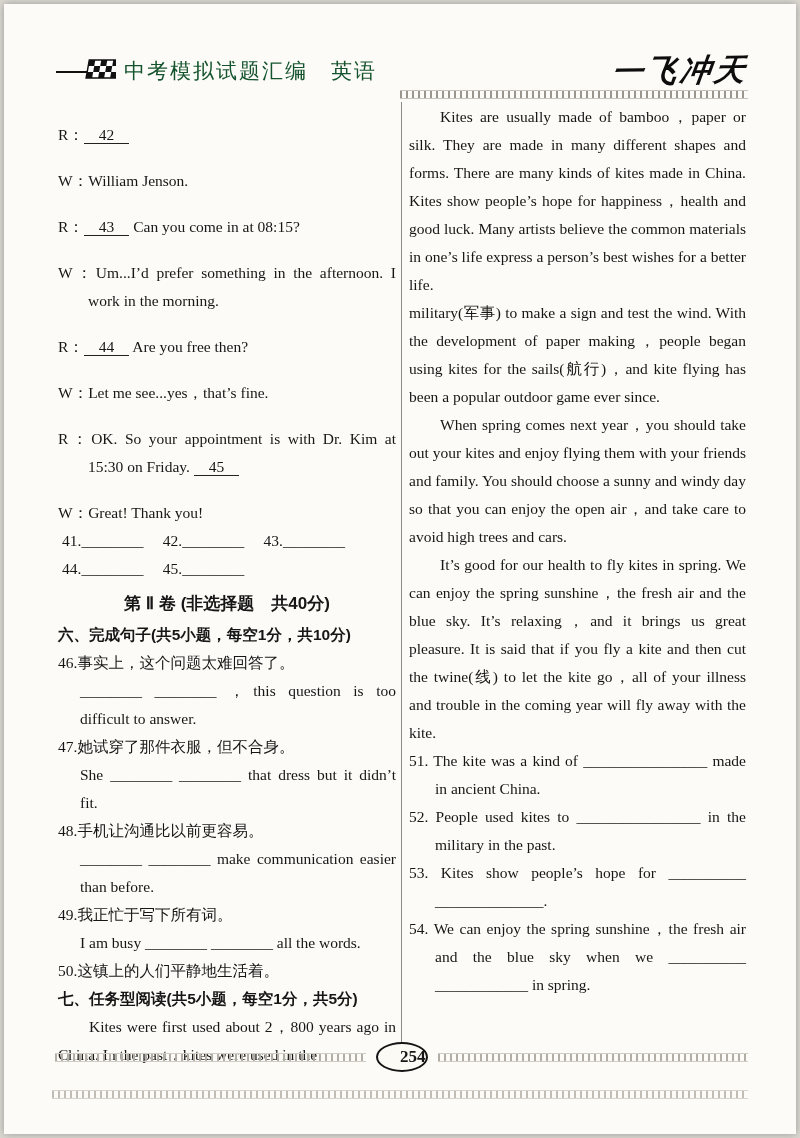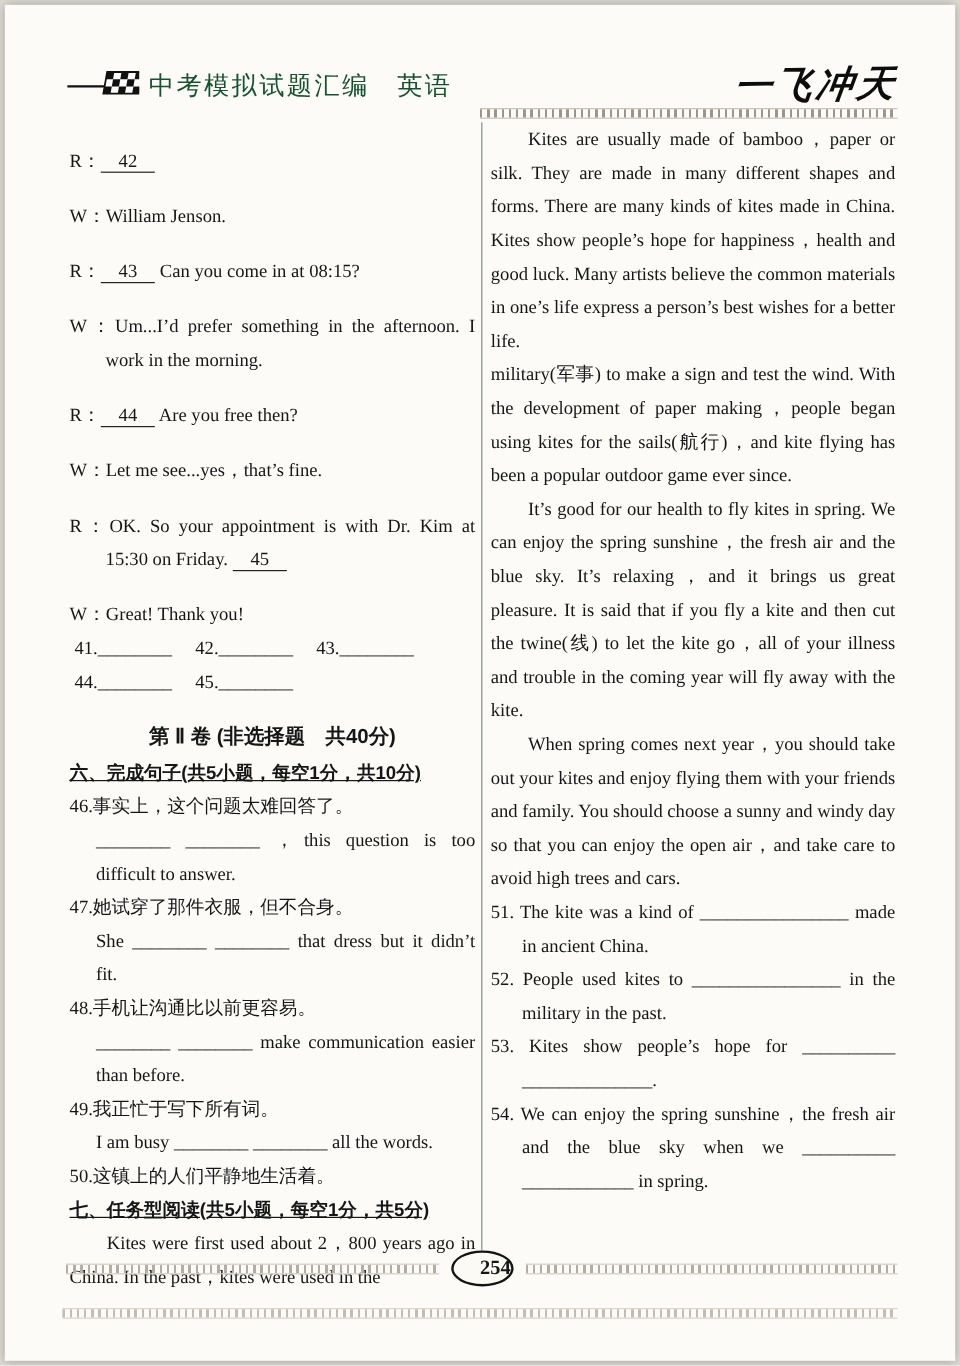--- a/index.html
+++ b/index.html
@@ -44,25 +44,25 @@
     font-size:15.5px; line-height:28px; text-align:justify;
   }
   #left-col  { left:58px;  width:338px; }
   #right-col { left:409px; width:337px; }
   .blk { data:""; }
   .dialog   { padding-left:30px; text-indent:-30px;margin-top:18px; }
   .blanks   { white-space:pre; padding-left:4px; }
   .title    {
     font-family:"Liberation Sans", sans-serif;
     font-weight:bold; font-size:17px; text-align:center;
-    margin:17px 0 3px; text-indent:0;
+    margin:7px 0 3px; text-indent:0;
   }
   .heading  {
     font-family:"Liberation Sans", sans-serif;
-    font-weight:bold; font-size:15.5px; text-align:left;text-decoration:underline;
+    font-weight:bold; font-size:15.5px; text-align:left;
   }
   .item     { }
   .answer   { padding-left:22px; }
   .para     { text-indent:2em; }
   .cont     { }
   .question { padding-left:26px; text-indent:-26px; }
   .ul { border-bottom:1.5px solid #222; padding:0 15px; }
   
   .footer {
     position:absolute; left:55px; right:52px; top:1042px; height:30px;
@@ -135,22 +135,22 @@
     <div class="blk answer"><span>________ ________ make communication easier than before.</span></div>
     <div class="blk item"><span>49.我正忙于写下所有词。</span></div>
     <div class="blk answer"><span>I am busy ________ ________ all the words.</span></div>
     <div class="blk item"><span>50.这镇上的人们平静地生活着。</span></div>
     <div class="blk heading"><span>七、任务型阅读(共5小题，每空1分，共5分)</span></div>
     <div class="blk para"><span>Kites were first used about 2，800 years ago in China. In the past，kites were used in the</span></div>
   </div>
 <div class="col" id="right-col">
     <div class="blk para"><span>Kites are usually made of bamboo，paper or silk. They are made in many different shapes and forms. There are many kinds of kites made in China. Kites show people’s hope for happiness，health and good luck. Many artists believe the common materials in one’s life express a person’s best wishes for a better life.</span></div>
     <div class="blk cont"><span>military(军事) to make a sign and test the wind. With the development of paper making，people began using kites for the sails(航行)，and kite flying has been a popular outdoor game ever since.</span></div>
+    <div class="blk para"><span>When spring comes next year，you should take out your kites and enjoy flying them with your friends and family. You should choose a sunny and windy day so that you can enjoy the open air，and take care to avoid high trees and cars.</span></div>
     <div class="blk para"><span>It’s good for our health to fly kites in spring. We can enjoy the spring sunshine，the fresh air and the blue sky. It’s relaxing，and it brings us great pleasure. It is said that if you fly a kite and then cut the twine(线) to let the kite go，all of your illness and trouble in the coming year will fly away with the kite.</span></div>
-    <div class="blk para"><span>When spring comes next year，you should take out your kites and enjoy flying them with your friends and family. You should choose a sunny and windy day so that you can enjoy the open air，and take care to avoid high trees and cars.</span></div>
     <div class="blk question"><span>51. The kite was a kind of ________________ made in ancient China.</span></div>
     <div class="blk question"><span>52. People used kites to ________________ in the military in the past.</span></div>
     <div class="blk question"><span>53. Kites show people’s hope for __________ ______________.</span></div>
     <div class="blk question"><span>54. We can enjoy the spring sunshine，the fresh air and the blue sky when we __________ ____________ in spring.</span></div>
   </div>
 
 <div class="footer">
   <div class="band"></div>
   <div class="page-badge">
     <span>254</span>

